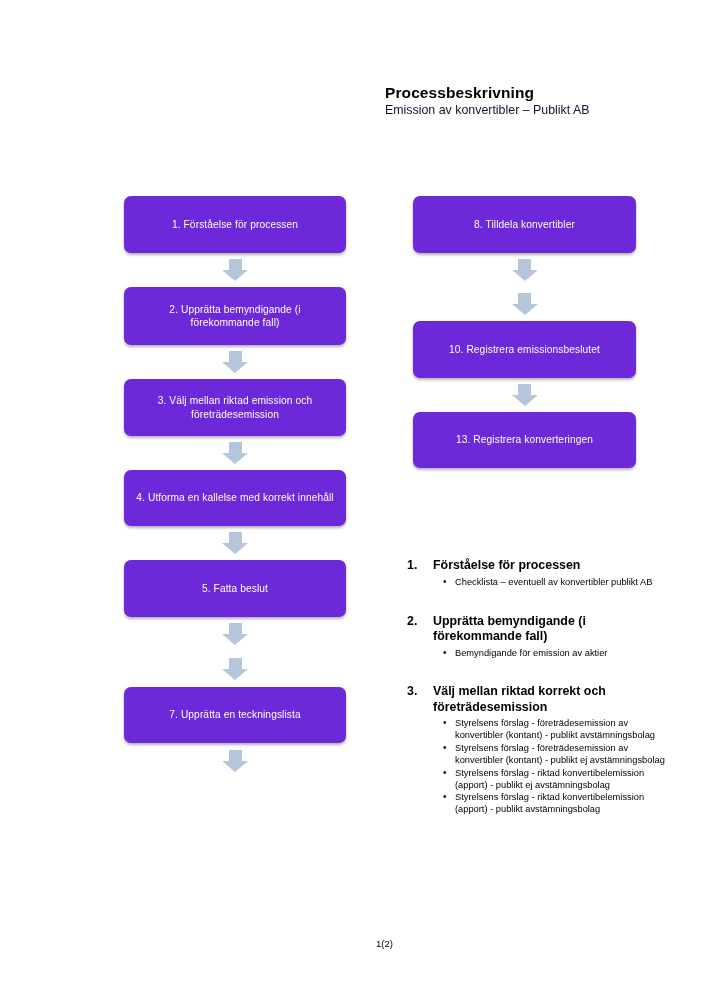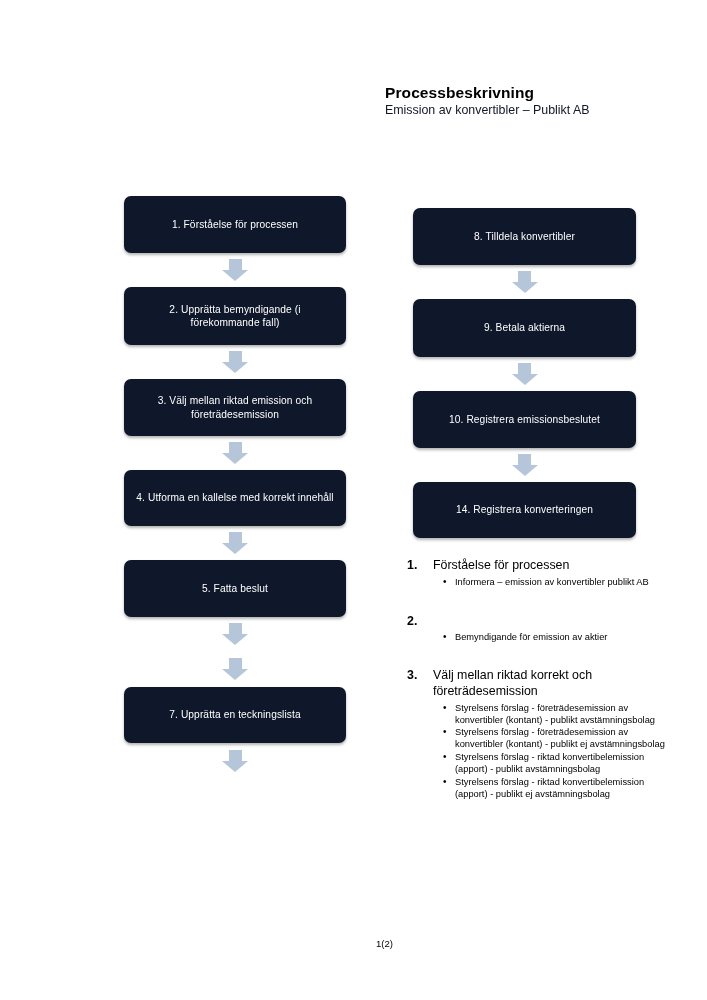--- a/index.html
+++ b/index.html
@@ -46,26 +46,26 @@
   }
 
   
   .flow-col {
     position: absolute;
     display: flex;
     flex-direction: column;
     align-items: center;
   }
   .flow-col-left  { left: 88px;  top: 196px; width: 222px; }
-  .flow-col-right { left: 377px; top: 208px; width: 223px; }
+  .flow-col-right { left: 377px; top: 196px; width: 223px; }
 
   .flow-box {
     width: 100%;
     box-sizing: border-box;
-    background: #0f172a;
+    background: #6d28d9;
     border-radius: 7px;
     color: #ffffff;
     font-size: 10.2px;
     line-height: 1.28;
     text-align: center;
     display: flex;
     align-items: center;
     justify-content: center;
     padding: 4px 12px;
     box-shadow: 0 2px 3px rgba(0,0,0,0.30);
@@ -121,21 +121,21 @@
   .li-num {
     width: 26px;
     flex: 0 0 26px;
     font-size: 12.4px;
     font-weight: bold;
     line-height: 1.26;
     color: #000;
   }
   .li-title {
     font-size: 12.4px;
-    font-weight: normal;
+    font-weight: bold;
     line-height: 1.26;
     color: #000;
     flex: 1 1 auto;
   }
   .bullets {
     list-style: none;
     margin: 2px 0 0 0;
     padding: 0;
   }
   .bullets li {
@@ -237,77 +237,75 @@
   <div class="flow-col flow-col-right">
 
     <div class="flow-box h57">
       <span>8. Tilldela konvertibler</span>
     </div>
     <div class="flow-arrow gap-a">
       <div class="shaft"></div>
       <div class="head"></div>
     </div>
 
-    <div class="flow-box h58">
-      <span>9. Betala aktierna</span>
-    </div>
     <div class="flow-arrow gap-a">
       <div class="shaft"></div>
       <div class="head"></div>
     </div>
 
     <div class="flow-box h57">
       <span>10. Registrera emissionsbeslutet</span>
     </div>
     <div class="flow-arrow gap-a">
       <div class="shaft"></div>
       <div class="head"></div>
     </div>
 
     <div class="flow-box h56">
-      <span>14. Registrera konverteringen</span>
+      <span>13. Registrera konverteringen</span>
     </div>
 
   </div>
 
   <div class="list-section">
 
     <div class="list-item">
       <div class="li-head">
         <div class="li-num">1.</div>
         <div class="li-title">Förståelse för processen</div>
       </div>
       <ul class="bullets">
-        <li>Informera – emission av konvertibler publikt AB</li>
+        <li>Checklista – eventuell av konvertibler publikt AB</li>
       </ul>
     </div>
 
     <div class="spacer-1"></div>
 
     <div class="list-item">
       <div class="li-head">
         <div class="li-num">2.</div>
+        <div class="li-title">Upprätta bemyndigande (i förekommande fall)</div>
       </div>
       <ul class="bullets">
         <li>Bemyndigande för emission av aktier</li>
       </ul>
     </div>
 
     <div class="spacer-2"></div>
 
     <div class="list-item">
       <div class="li-head">
         <div class="li-num">3.</div>
         <div class="li-title">Välj mellan riktad korrekt och företrädesemission</div>
       </div>
       <ul class="bullets">
         <li>Styrelsens förslag - företrädesemission av konvertibler (kontant) - publikt avstämningsbolag</li>
         <li>Styrelsens förslag - företrädesemission av konvertibler (kontant) - publikt ej avstämningsbolag</li>
+        <li>Styrelsens förslag - riktad konvertibelemission (apport) - publikt ej avstämningsbolag</li>
         <li>Styrelsens förslag - riktad konvertibelemission (apport) - publikt avstämningsbolag</li>
-        <li>Styrelsens förslag - riktad konvertibelemission (apport) - publikt ej avstämningsbolag</li>
       </ul>
     </div>
 
   </div>
 
   <div class="footer">1(2)</div>
 
 </div>
 
 </body></html>

